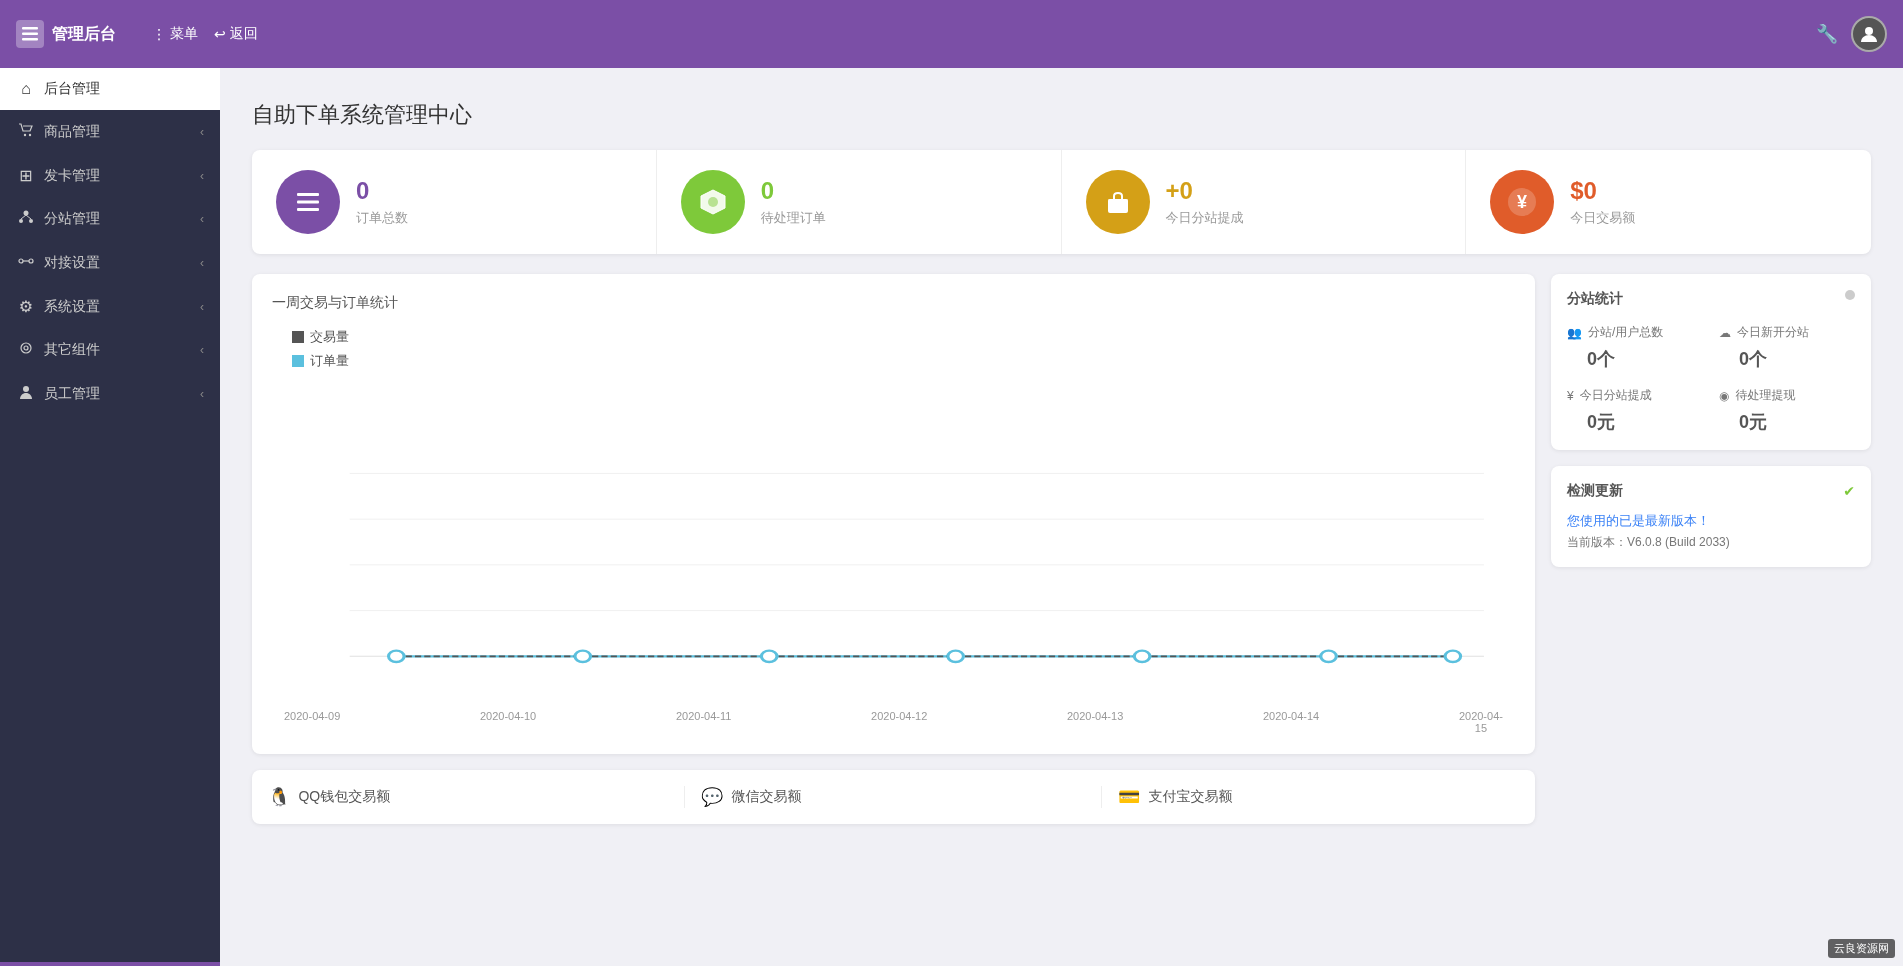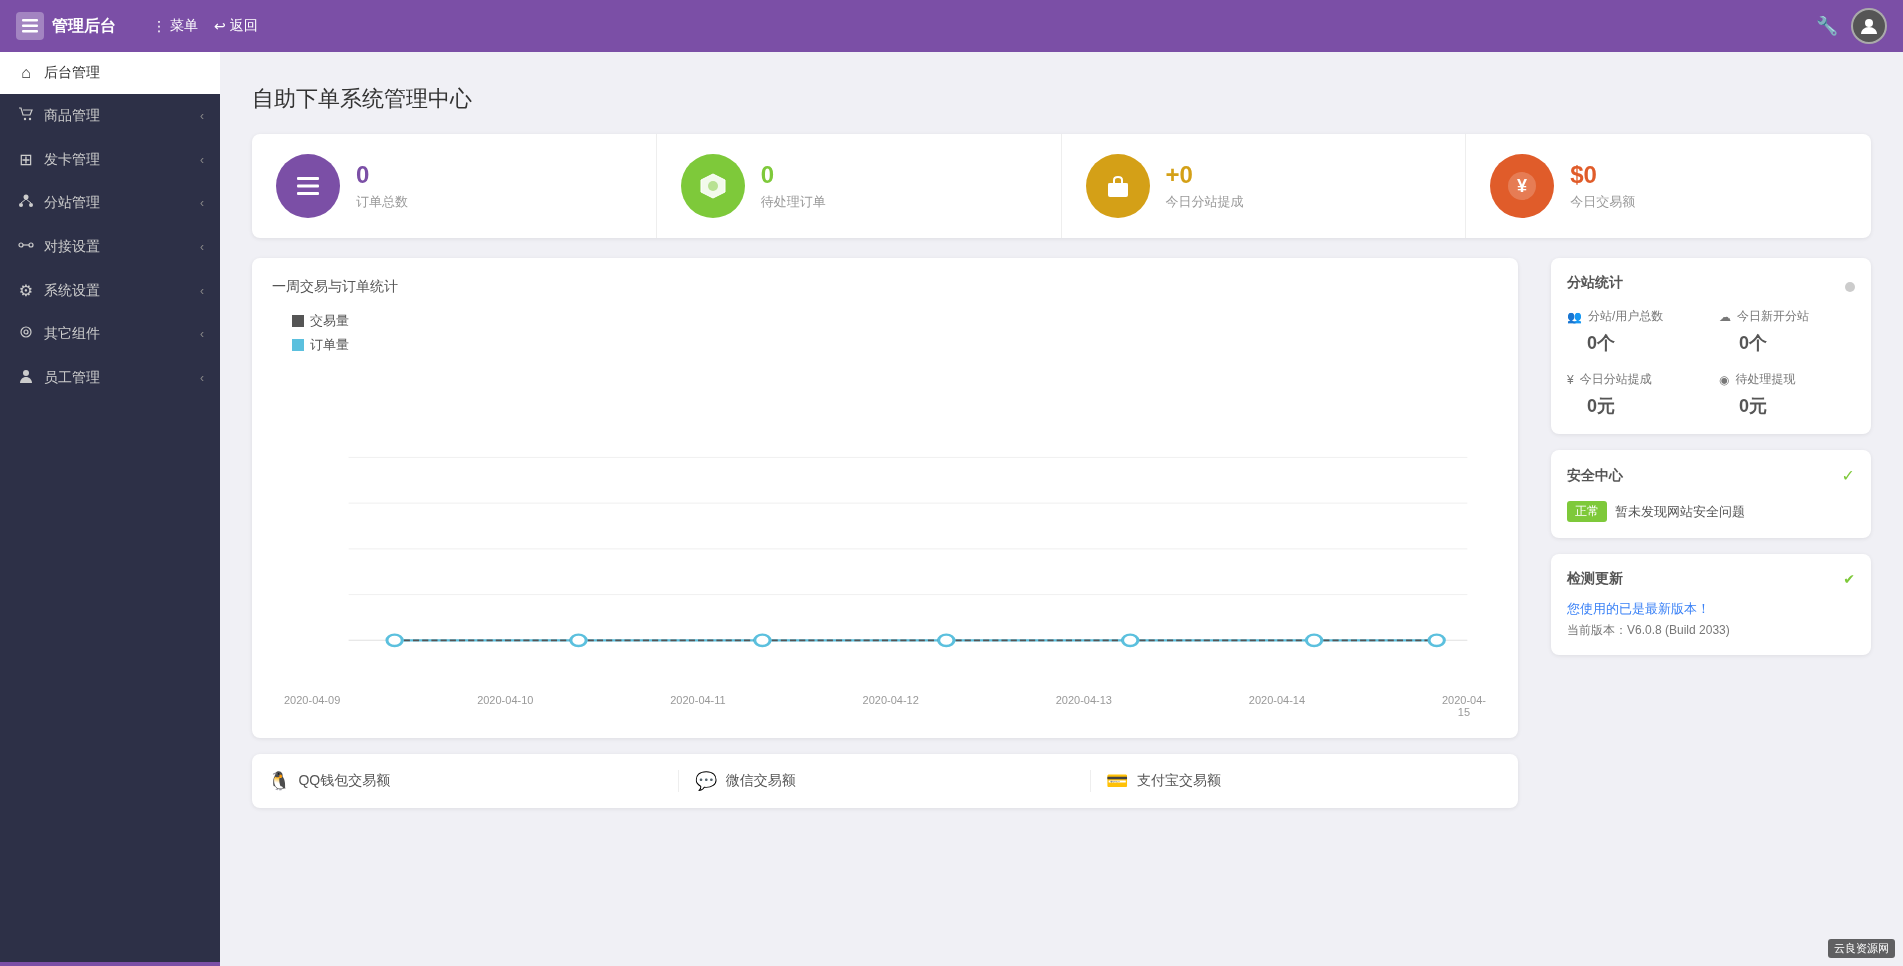--- a/index.html
+++ b/index.html
@@ -1,21 +1,21 @@
 <!DOCTYPE html>
 <html><head>
   <meta charset="utf-8">
   <style>
     * { margin: 0; padding: 0; box-sizing: border-box; }
     body { font-family: 'Microsoft YaHei', Arial, sans-serif; background: #f0f0f5; display: flex; flex-direction: column; height: 100vh; overflow: hidden; }
 
     
     .topbar {
       background: #7b4fa6;
-      height: 52px;
+      height: 68px;
       display: flex;
       align-items: center;
       padding: 0 16px;
       justify-content: space-between;
       flex-shrink: 0;
     }
     .topbar-left { display: flex; align-items: center; gap: 12px; }
     .topbar-logo { display: flex; align-items: center; gap: 8px; color: white; font-size: 16px; font-weight: bold; }
     .topbar-logo-icon { width: 28px; height: 28px; background: rgba(255,255,255,0.3); border-radius: 4px; display: flex; align-items: center; justify-content: center; color: white; font-size: 16px; }
     .topbar-nav { display: flex; align-items: center; gap: 16px; margin-left: 24px; }
@@ -69,42 +69,42 @@
     .stat-icon-circle.orange { background: #e05c2a; }
     .stat-info { display: flex; flex-direction: column; gap: 4px; }
     .stat-value { font-size: 24px; font-weight: bold; }
     .stat-value.purple { color: #7b4fa6; }
     .stat-value.green { color: #7ec93a; }
     .stat-value.gold { color: #d4a017; }
     .stat-value.orange { color: #e05c2a; }
     .stat-label { font-size: 13px; color: #999; }
 
     
-    .two-col { display: grid; grid-template-columns: 1fr 320px; gap: 33px; }
+    .two-col { display: grid; grid-template-columns: 1fr 320px; gap: 16px; }
 
     
     .chart-panel { background: white; border-radius: 8px; padding: 20px; box-shadow: 0 1px 4px rgba(0,0,0,0.08); }
     .chart-title { font-size: 14px; color: #555; margin-bottom: 16px; }
     .chart-legend { display: flex; flex-direction: column; gap: 6px; margin-bottom: 12px; margin-left: 20px; }
     .legend-item { display: flex; align-items: center; gap: 6px; font-size: 13px; color: #555; }
     .legend-dot { width: 12px; height: 12px; }
     .legend-dot.blue { background: #5bc0de; }
     .legend-dot.dark { background: #555; }
 
     
     .chart-svg-container { width: 100%; height: 320px; }
     .chart-dates { display: flex; justify-content: space-between; padding: 4px 12px 0; }
     .chart-date-label { font-size: 11px; color: #999; }
 
     
     .right-panel { display: flex; flex-direction: column; gap: 16px; }
 
     
     .sub-panel { background: white; border-radius: 8px; padding: 16px; box-shadow: 0 1px 4px rgba(0,0,0,0.08); }
-    .sub-panel-header { display: flex; justify-content: space-between; align-items: flex-end; margin-bottom: 16px; }
+    .sub-panel-header { display: flex; justify-content: space-between; align-items: flex-start; margin-bottom: 16px; }
     .sub-panel-title { font-size: 14px; color: #555; font-weight: bold; }
     .sub-panel-dot { width: 10px; height: 10px; border-radius: 50%; background: #ccc; }
     .sub-stats-grid { display: grid; grid-template-columns: 1fr 1fr; gap: 16px; }
     .sub-stat-item { display: flex; flex-direction: column; gap: 6px; }
     .sub-stat-label { display: flex; align-items: center; gap: 6px; font-size: 12px; color: #777; }
     .sub-stat-value { font-size: 18px; color: #555; font-weight: bold; padding-left: 20px; }
 
     
     .security-panel { background: white; border-radius: 8px; padding: 16px; box-shadow: 0 1px 4px rgba(0,0,0,0.08); }
     .security-header { display: flex; justify-content: space-between; align-items: center; margin-bottom: 16px; }
@@ -421,30 +421,20 @@
             <div class="sub-stat-item">
               <div class="sub-stat-label">
                 <span>◉</span>
                 <span>待处理提现</span>
               </div>
               <div class="sub-stat-value">0元</div>
             </div>
           </div>
         </div>
 
-        <div class="security-panel">
-          <div class="security-header">
-            <span class="security-title">安全中心</span>
-            <span class="security-check">✓</span>
-          </div>
-          <div class="security-status">
-            <span class="security-badge">正常</span>
-            <span class="security-text">暂未发现网站安全问题</span>
-          </div>
-        </div>
 
         <div class="update-panel">
           <div class="update-header">
             <span class="update-title">检测更新</span>
             <span class="update-icon">✔</span>
           </div>
           <div class="update-text">您使用的已是最新版本！</div>
           <div class="update-version">当前版本：V6.0.8 (Build 2033)</div>
         </div>
 

